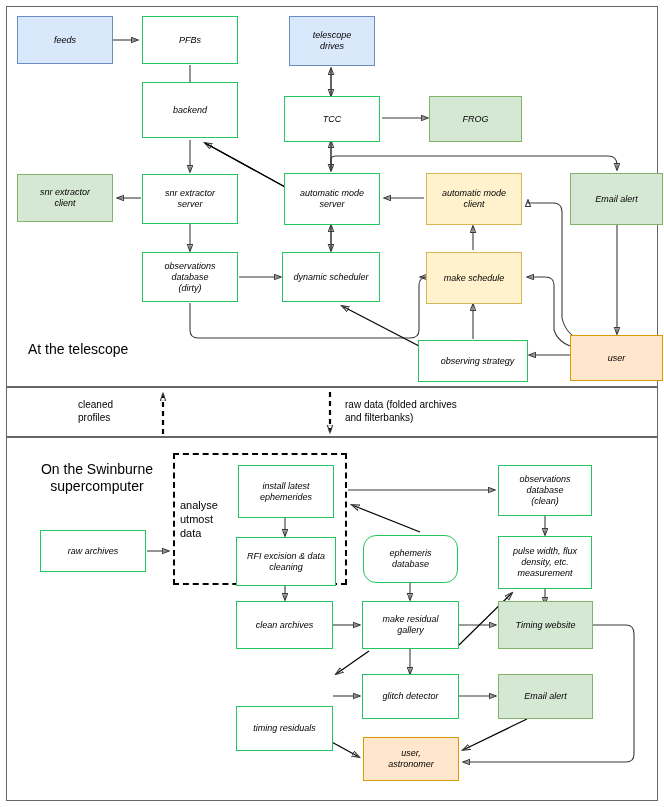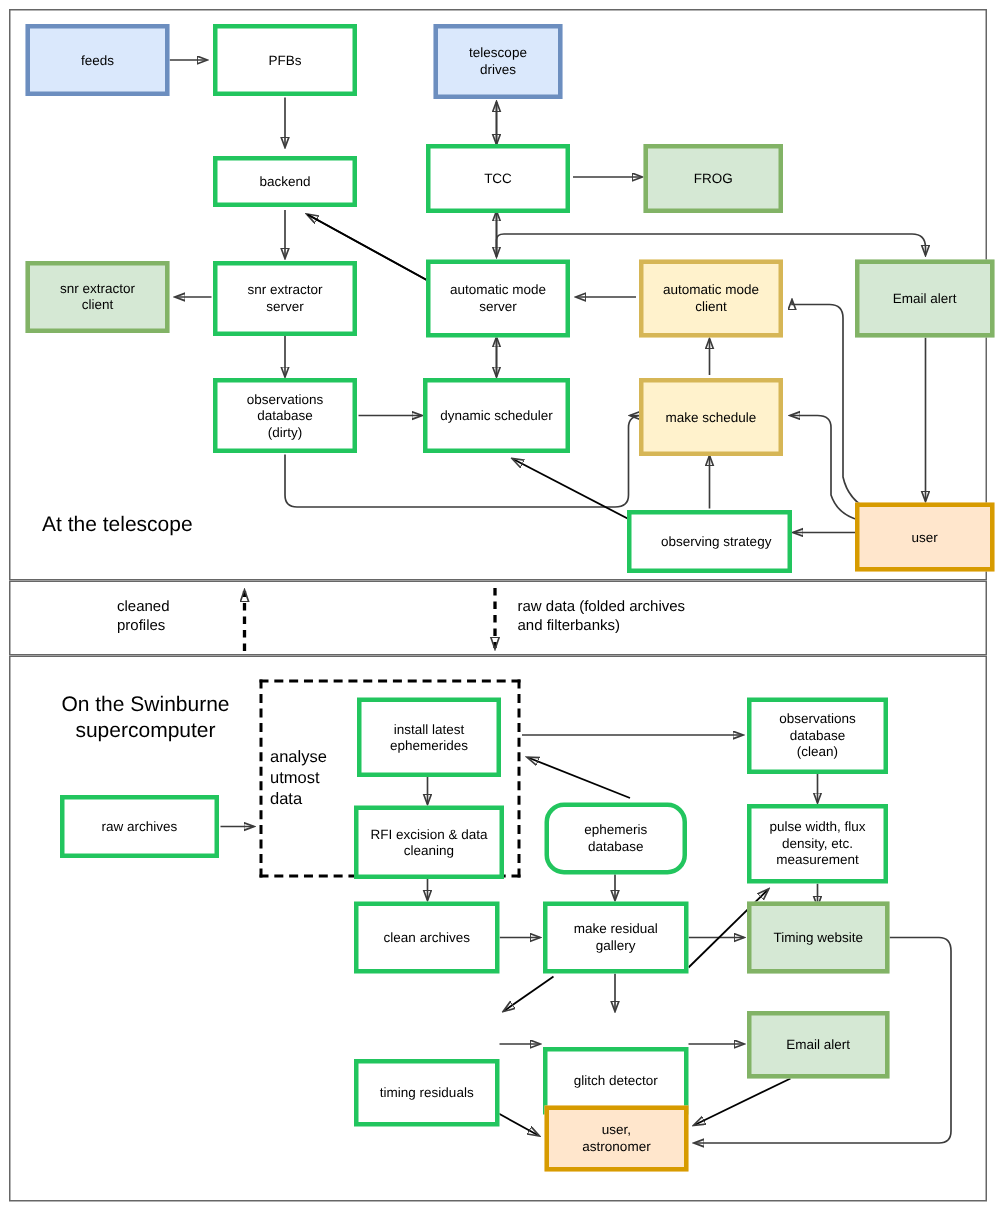--- a/index.html
+++ b/index.html
@@ -1,23 +1,23 @@
 <!DOCTYPE html>
 <html><head>
 <meta charset="utf-8">
 <style>
   html,body{margin:0;padding:0;background:#ffffff;}
   body{font-family:"Liberation Sans", sans-serif;}
   #canvas{position:relative;width:664px;height:807px;background:#ffffff;overflow:hidden;}
 
   .panel{position:absolute;border:1px solid #666666;background:#ffffff;box-sizing:border-box;}
 
-  .node{position:absolute;box-sizing:border-box;border:3px solid #22c55e;background:#ffffff;
+  .node{position:absolute;box-sizing:border-box;border:1px solid #22c55e;background:#ffffff;
         display:flex;align-items:center;justify-content:center;text-align:center;
-        font-size:9px;line-height:11px;color:#000000;padding:1px 3px;}
+        font-size:9px;line-height:11px;color:#000000;padding:1px 3px;font-style:italic;}
   .node.blue{background:#dae8fc;border-color:#6c8ebf;}
   .node.green{background:#d5e8d4;border-color:#82b366;}
   .node.yellow{background:#fff2cc;border-color:#d6b656;}
   .node.orange{background:#ffe6cc;border-color:#d79b00;}
 
   .dashbox{position:absolute;box-sizing:border-box;border:2px dashed #000000;background:transparent;}
 
   .section-label{position:absolute;font-size:14px;line-height:17px;color:#000000;text-align:center;}
   .flow-label{position:absolute;font-size:10px;line-height:13px;color:#000000;text-align:left;}
 
@@ -160,21 +160,21 @@
 
   <div class="node" style="left:142px;top:16px;width:96px;height:48px;">PFBs</div>
 
   <div class="node blue" style="left:289px;top:16px;width:86px;height:50px;">
     <div>
       <div>telescope</div>
       <div>drives</div>
     </div>
   </div>
 
-  <div class="node" style="left:142px;top:104px;width:96px;height:34px;">backend</div>
+  <div class="node" style="left:142px;top:82px;width:96px;height:56px;">backend</div>
 
   <div class="node" style="left:284px;top:96px;width:96px;height:46px;">TCC</div>
 
   <div class="node green" style="left:429px;top:96px;width:93px;height:46px;">FROG</div>
 
   <div class="node green" style="left:17px;top:174px;width:96px;height:48px;">
     <div>
       <div>snr extractor</div>
       <div>client</div>
     </div>
@@ -264,21 +264,21 @@
     <div>
       <div>make residual</div>
       <div>gallery</div>
     </div>
   </div>
 
   <div class="node green" style="left:498px;top:601px;width:95px;height:48px;">Timing website</div>
 
   <div class="node" style="left:236px;top:674px;width:97px;height:45px;margin-top:32px;">timing residuals</div>
 
-  <div class="node" style="left:362px;top:674px;width:97px;height:45px;margin-top:24px;">glitch detector</div>
+  <div class="node" style="left:362px;top:674px;width:97px;height:45px;">glitch detector</div>
 
   <div class="node green" style="left:498px;top:674px;width:95px;height:45px;">Email alert</div>
 
   <div class="node orange" style="left:363px;top:737px;width:96px;height:44px;">
     <div>
       <div>user,</div>
       <div>astronomer</div>
     </div>
   </div>
 

